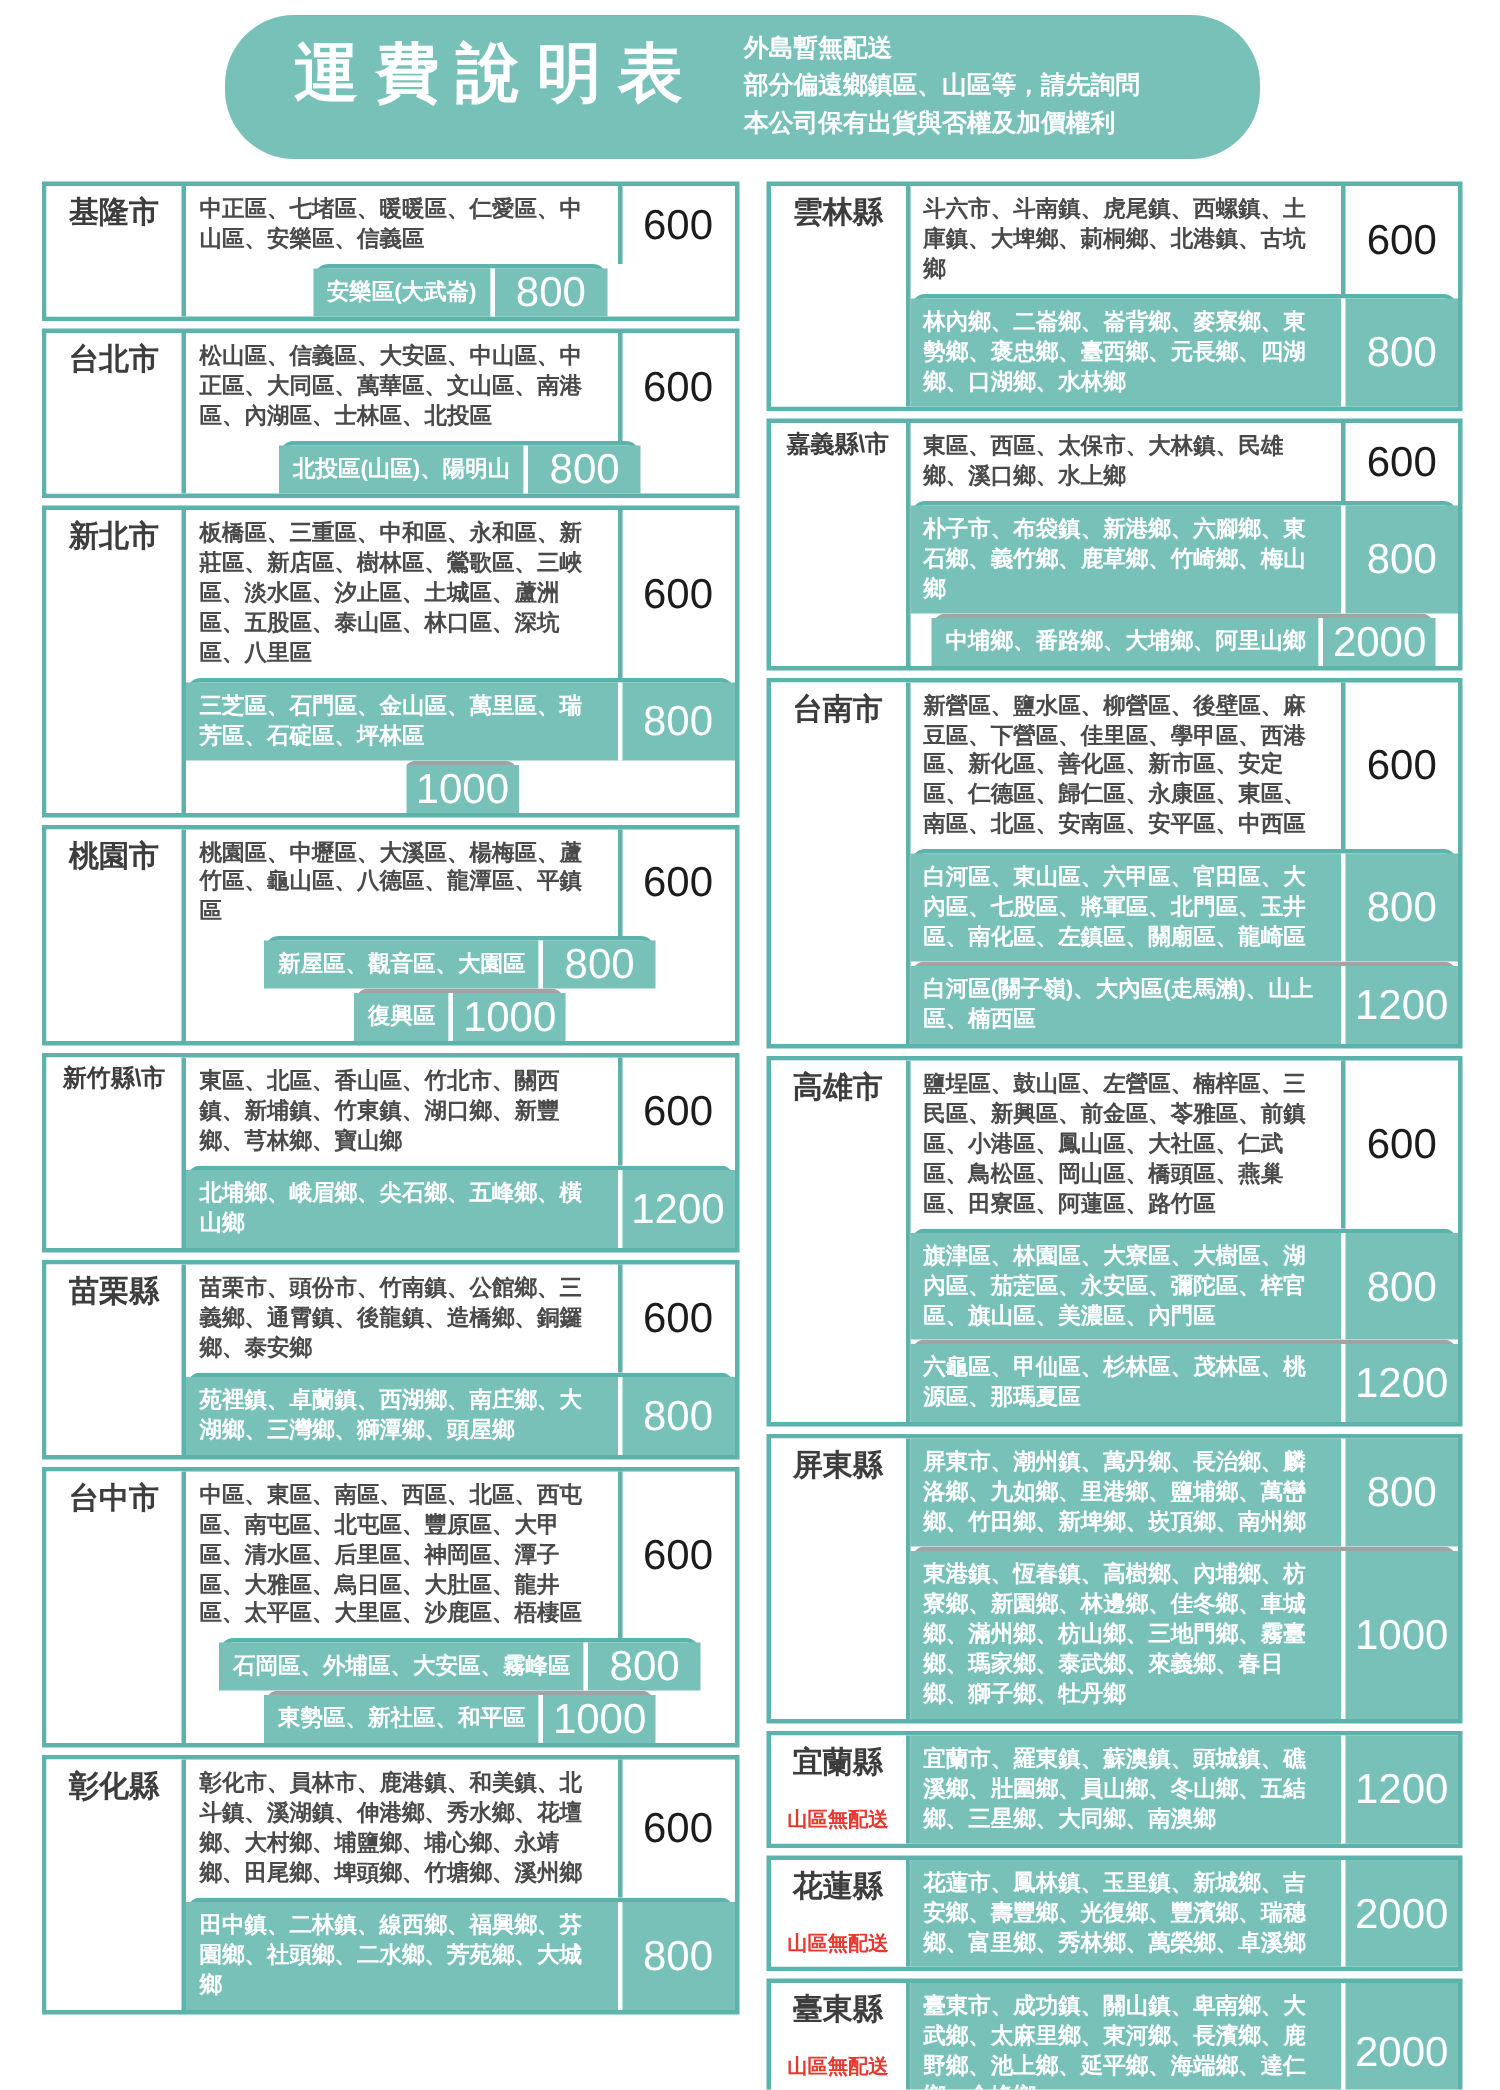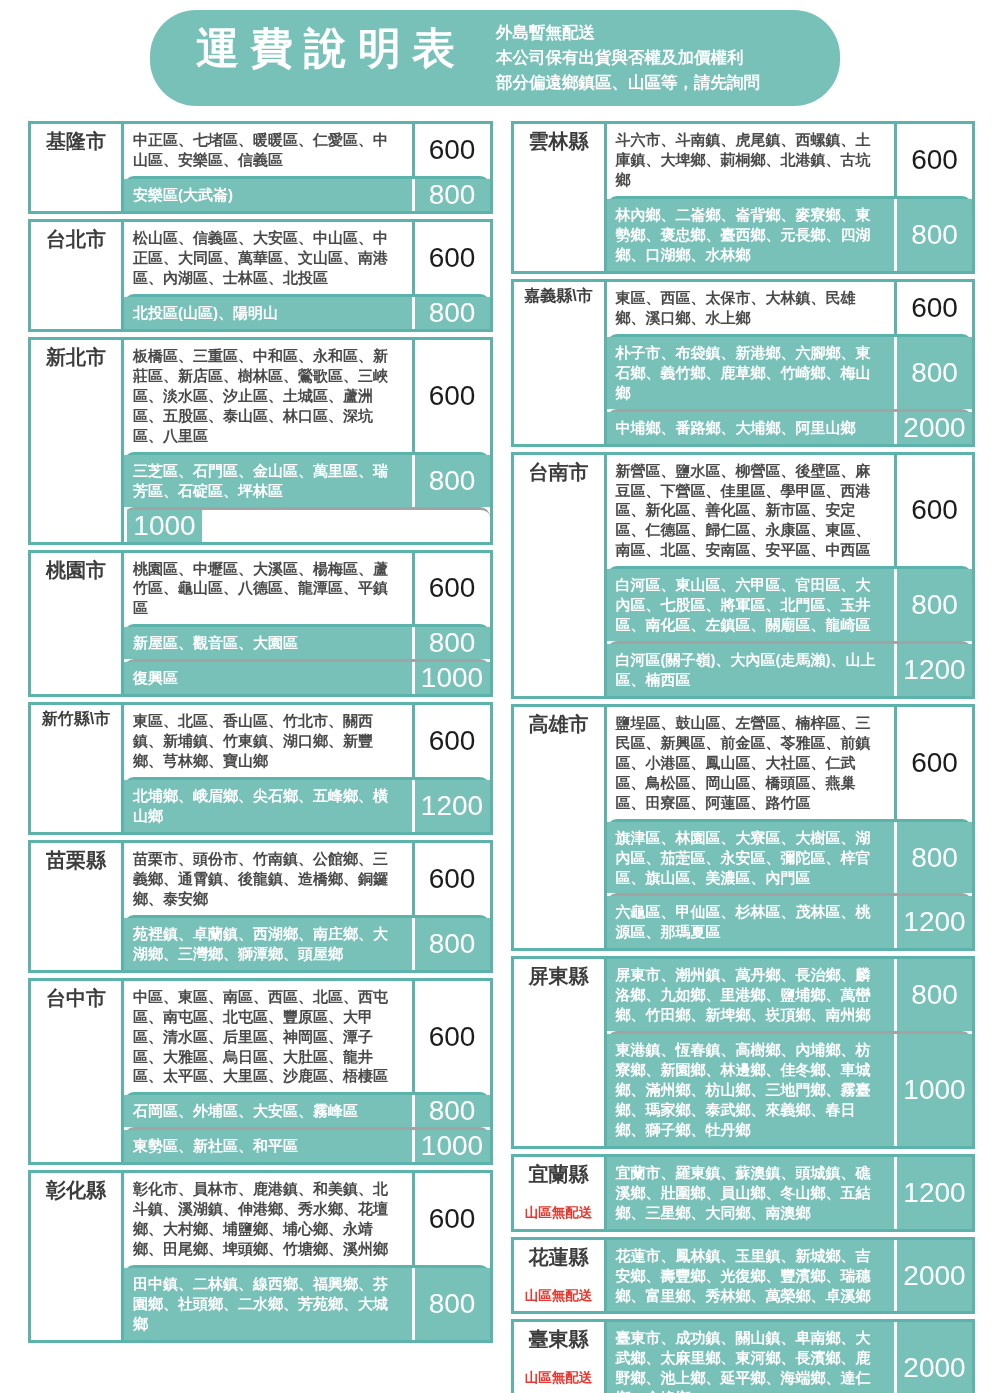--- a/index.html
+++ b/index.html
@@ -33,21 +33,21 @@
   .city {
     width: 93px; min-width: 93px;
     border-right: 3px solid var(--tborder);
     display: flex; flex-direction: column; align-items: center; justify-content: flex-start;
     text-align: center; background: #fff; padding: 4px 12px;
   }
   .city-name { font-size: 20px; font-weight: bold; color: #3d3d3d; white-space: nowrap; }
   .city-name.small { font-size: 16px; }
   .city-note { font-size: 13.5px; font-weight: bold; color: var(--red); margin-top: 16px; white-space: nowrap; }
 
-  .rows { flex: 1; display: flex; flex-direction: column; }
+  .rows { flex: 1; display: flex; flex-direction: column; align-items: center; }
   .row { display: flex; flex: 1; }
   .row + .row { border-top: 3px solid var(--tborder); border-radius: 10px; }
   .row.hl + .row.hl { border-top: 3px solid #a3a3a3; }
 
   .areas {
     flex: 1; padding: 6px 9px;
     font-size: 15px; line-height: 1.33; font-weight: bold; color: #4a4a4a;
     display: flex; flex-direction: column; justify-content: center;
   }
   .price {
@@ -62,22 +62,22 @@
 </head>
 <body>
 
 <div class="page">
 
   <div class="header-wrap">
     <div class="pill">
       <div class="pill-title">運費說明表</div>
       <div class="pill-notes">
         <div>外島暫無配送</div>
+        <div>部分偏遠鄉鎮區、山區等，請先詢問</div>
         <div>本公司保有出貨與否權及加價權利</div>
-        <div>部分偏遠鄉鎮區、山區等，請先詢問</div>
       </div>
     </div>
   </div>
 
   <div class="tables">
     <div class="col" id="col-left">
         <div class="group">
     <div class="city">
       <div class="city-name">基隆市</div>
 

